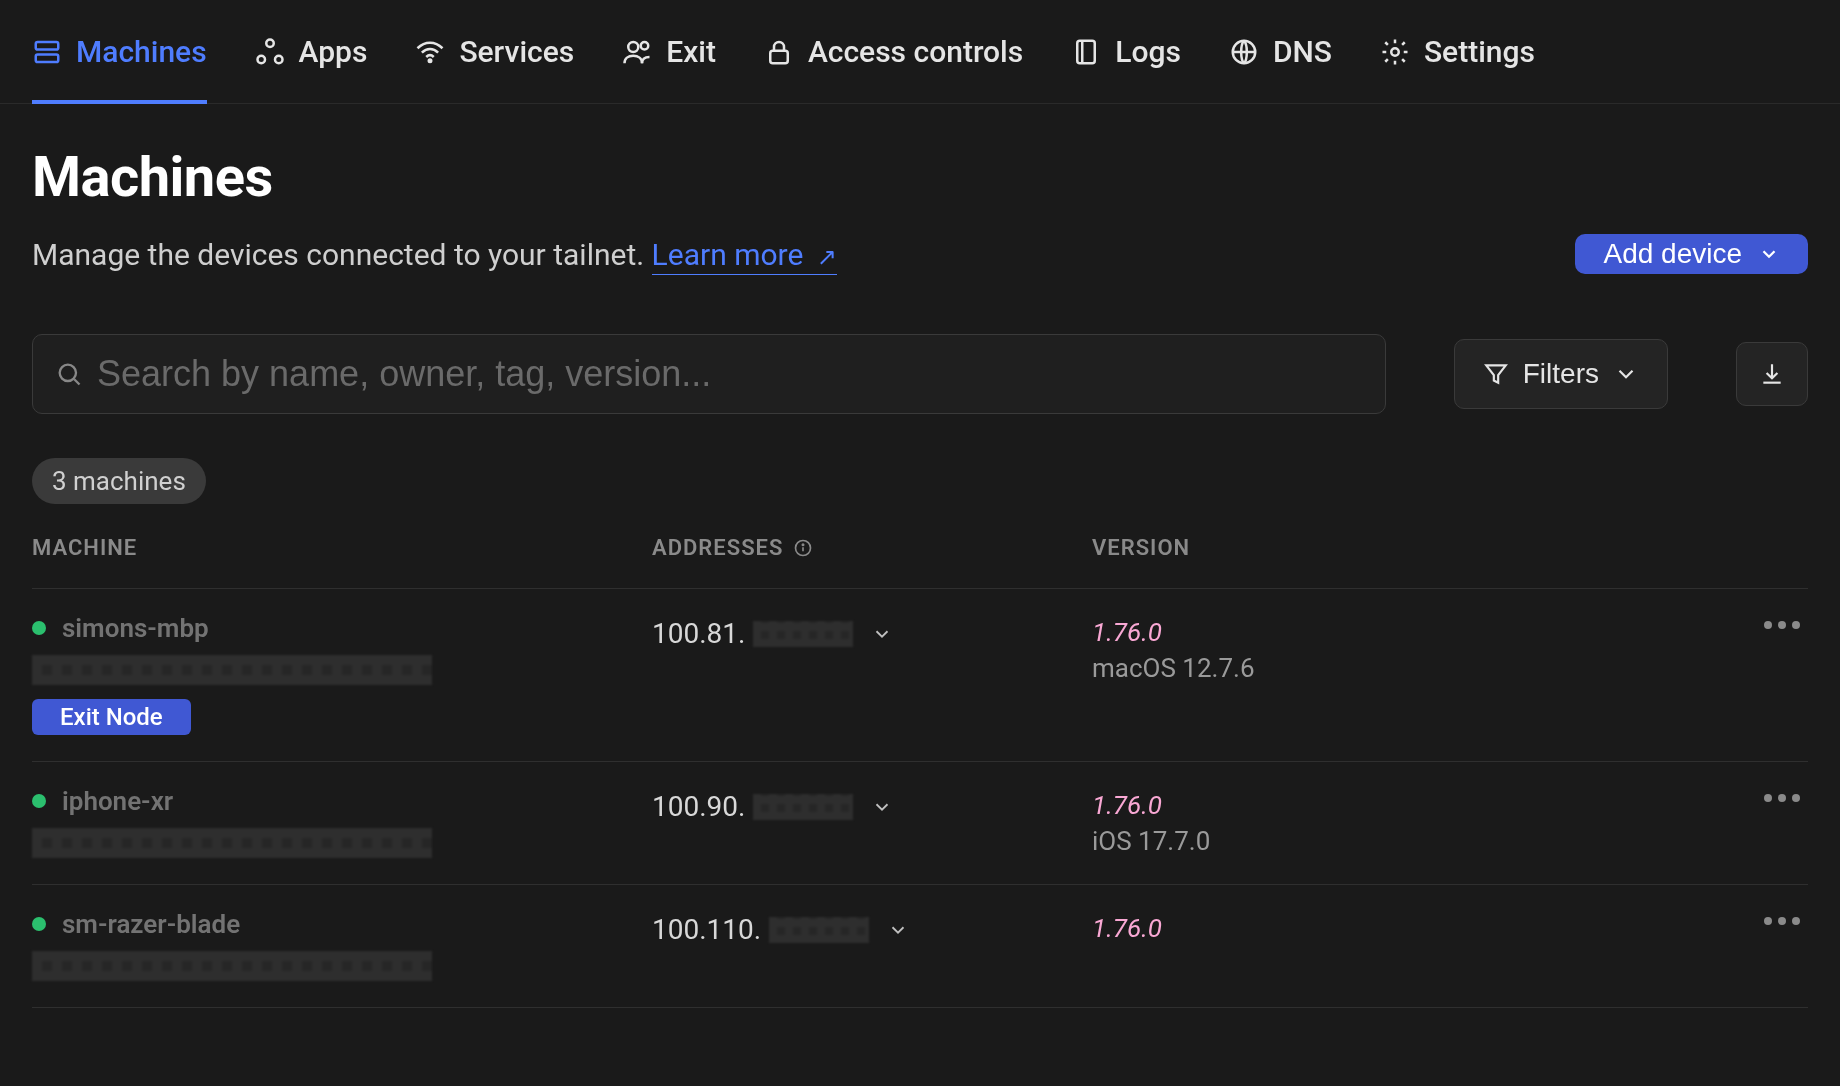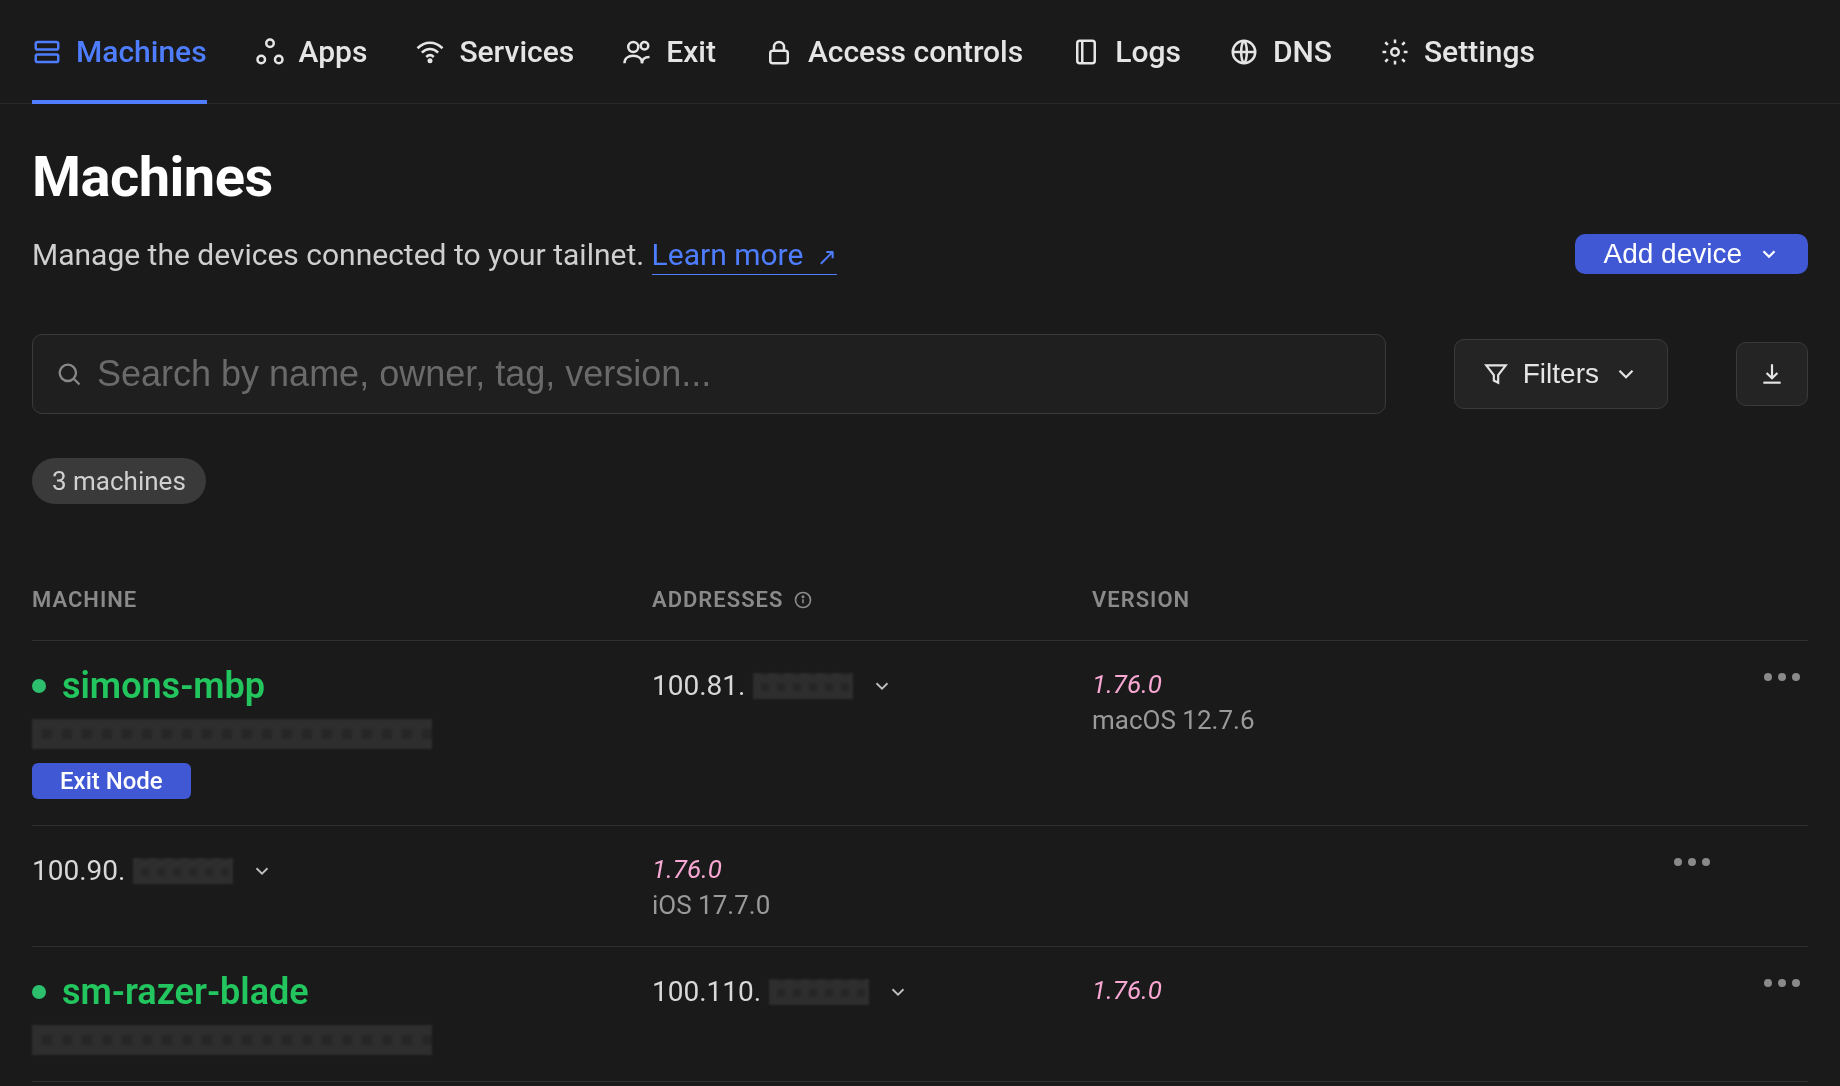--- a/index.html
+++ b/index.html
@@ -135,21 +135,21 @@
     margin-top: 44px;
     background: #3a3a3a;
     color: #d0d0d0;
     font-size: 26px;
     padding: 8px 20px;
     border-radius: 999px;
   }
 
   
   .table {
-    margin-top: 83px;
+    margin-top: 31px;
   }
   .thead, .trow {
     display: grid;
     grid-template-columns: 620px 440px 1fr 90px;
     align-items: start;
     border-bottom: 1px solid #2f2f2f;
   }
   .thead {
     padding-bottom: 28px;
   }
@@ -174,23 +174,23 @@
     display: flex;
     align-items: center;
     gap: 16px;
   }
   .status-dot {
     width: 14px; height: 14px; border-radius: 50%;
     background: #2bbf6e;
     flex-shrink: 0;
   }
   .machine-name {
-    font-size: 36px;
+    font-size: 26px;
     font-weight: 600;
-    color: #22c55e;
+    color: #737373;
   }
   .pixelated {
     margin-top: 12px;
     margin-left: 0;
     width: 400px;
     height: 30px;
     background:
       repeating-linear-gradient(0deg, #2e2e2e 0 10px, #262626 10px 20px),
       repeating-linear-gradient(90deg, #2e2e2e 0 10px, #262626 10px 20px);
     background-blend-mode: lighten;
@@ -432,20 +432,27 @@
       <div class="actions-cell">
         <div class="dots">
             <span></span>
             <span></span>
             <span></span>
           </div>
       </div>
     </div>
 
     <div class="trow">
+      <div class="machine-cell">
+        <div class="machine-name-row">
+          <span class="status-dot"></span>
+          <span class="machine-name">iphone-xr</span>
+        </div>
+        <div class="pixelated"></div>
+      </div>
       <div class="addr-cell">
         <span>100.90.</span>
         <span class="addr-pixelated"></span>
         <svg viewBox="0 0 24 24">
             <polyline points="6 9 12 15 18 9"></polyline>
           </svg>
       </div>
       <div class="version-cell">
         <div class="version-num">1.76.0</div>
         <div class="version-os">iOS 17.7.0</div>

